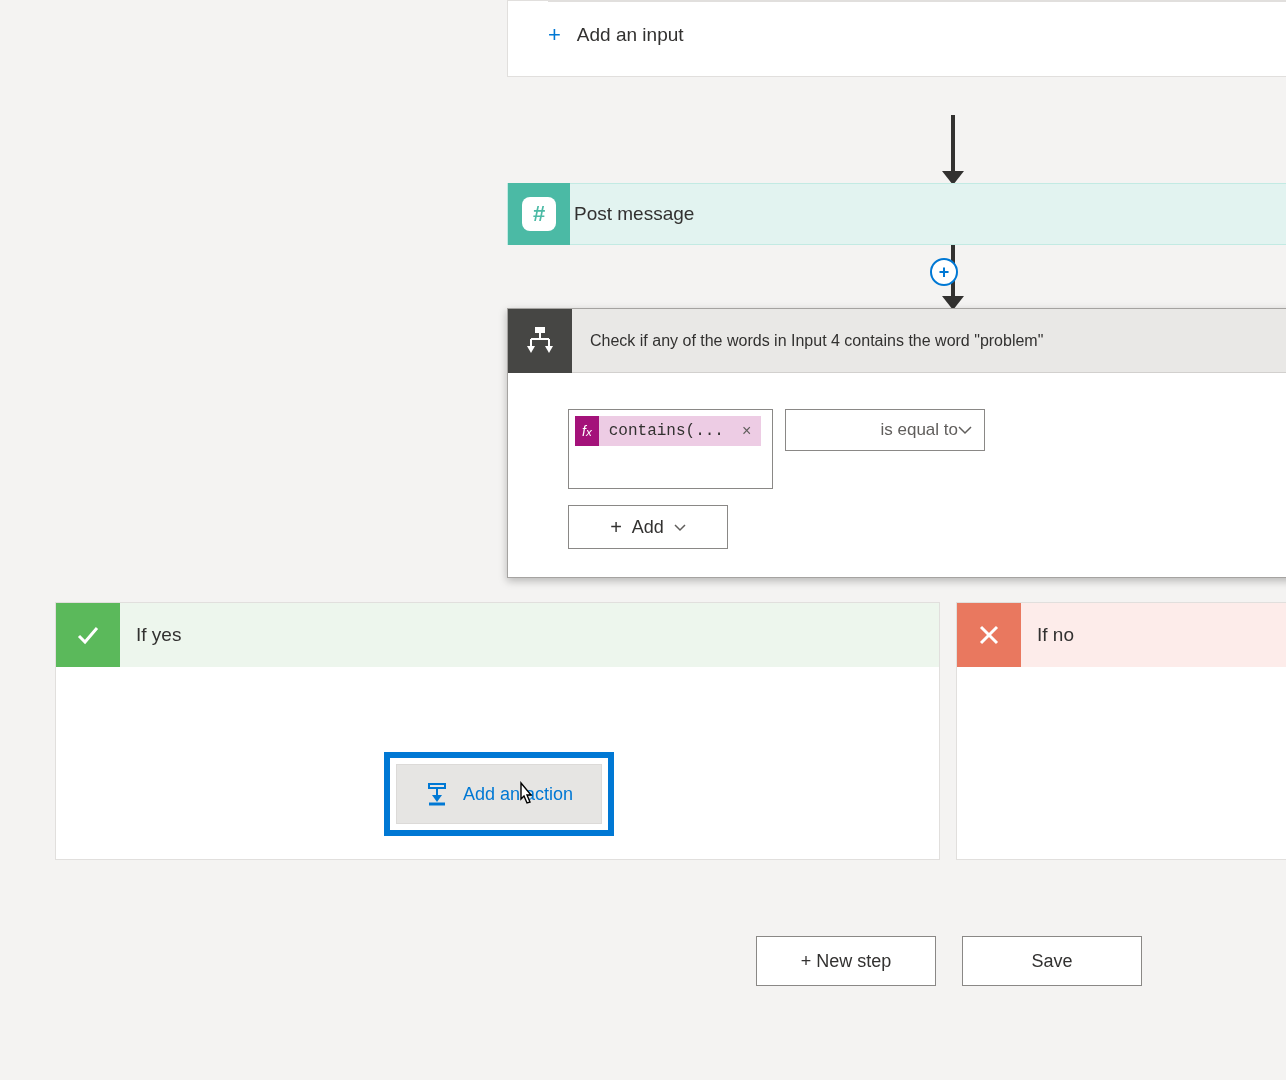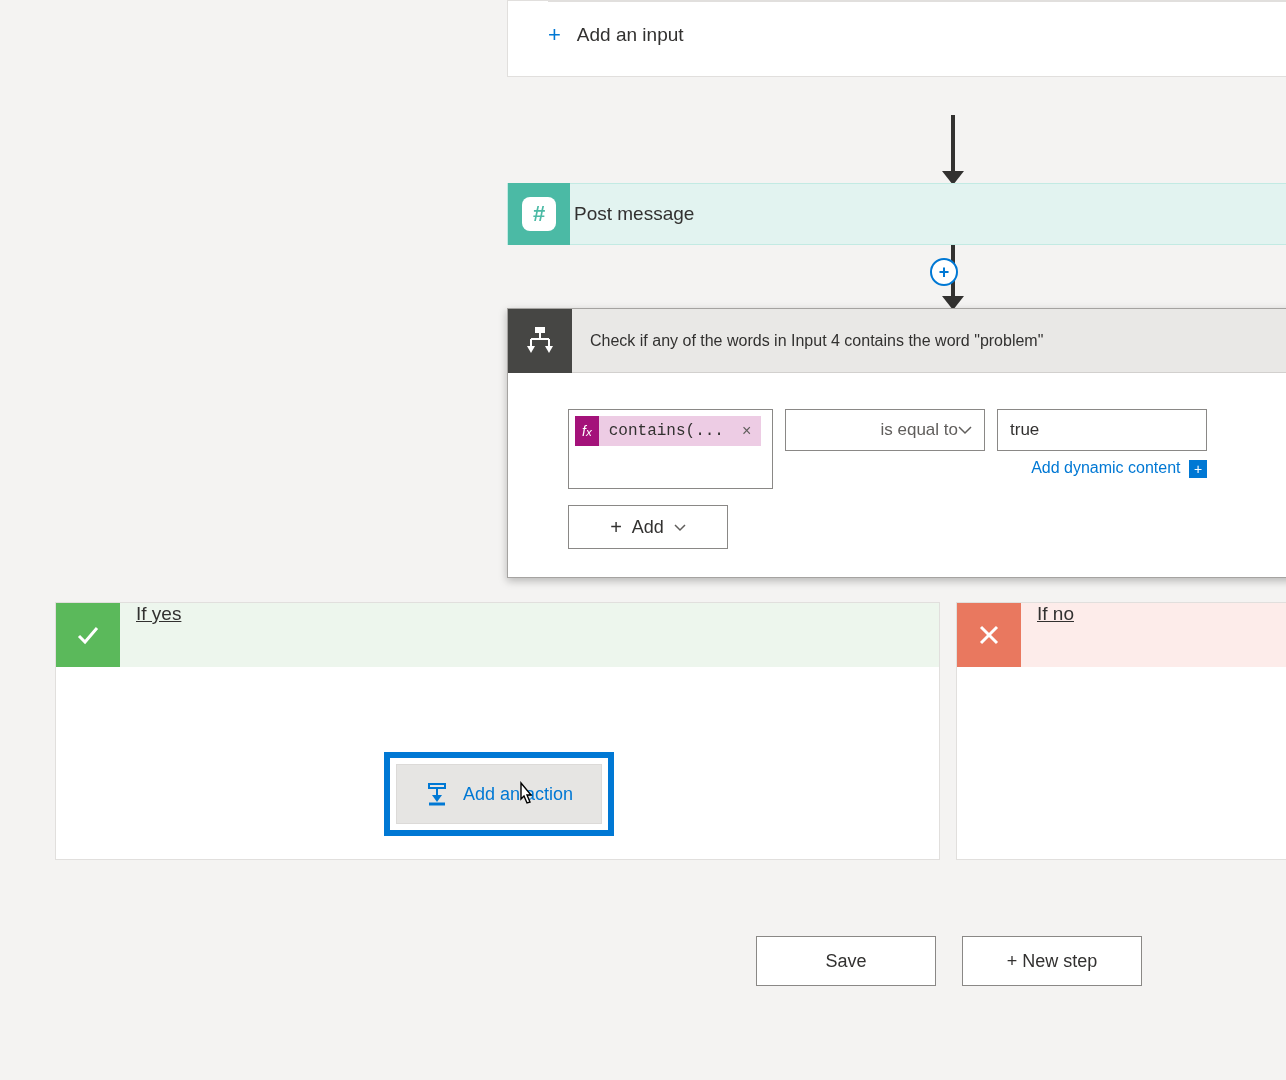--- a/index.html
+++ b/index.html
@@ -260,22 +260,21 @@
     position: absolute;
     left: 956px;
     top: 602px;
     width: 500px;
     border: 1px solid #e1dfdd;
     background: #fff;
   }
   .branch-head {
     height: 64px;
     display: flex;
-    align-items: flex-start;
-    text-decoration: underline;
+    align-items: center;
   }
   .branch-yes .branch-head { background: #edf6ed; }
   .branch-no  .branch-head { background: #fdecea; }
   .branch-head .icon-box {
     width: 64px; height: 64px;
     display: flex; align-items: center; justify-content: center;
   }
   .branch-yes .icon-box { background: #5bb95b; }
   .branch-no  .icon-box { background: #e9785f; }
   .branch-head .label {
@@ -394,27 +393,20 @@
           <span class="x">×</span>
         </span>
       </div>
       <div class="operator-box">
         <span>is equal to</span>
         <span>
           <svg width="14" height="10" viewBox="0 0 14 10">
               <polyline points="1,2 7,8 13,2" fill="none" stroke="#605e5c" stroke-width="1.5"></polyline>
             </svg>
         </span>
-      </div>
-      <div style="display:flex;flex-direction:column;">
-        <input class="value2-box" value="true" style="">
-        <div class="dynamic-link">
-          <span>Add dynamic content</span>
-          <span class="badge">+</span>
-        </div>
       </div>
     </div>
     <div class="add-btn">
       <span class="plus2">+</span>
       <span>Add</span>
       <span class="chev">
         <svg width="12" height="9" viewBox="0 0 12 9">
             <polyline points="1,2 6,7 11,2" fill="none" stroke="#605e5c" stroke-width="1.5"></polyline>
           </svg>
       </span>
@@ -460,15 +452,15 @@
         <line x1="4" y1="4" x2="20" y2="20" stroke="#fff" stroke-width="3"></line>
         <line x1="20" y1="4" x2="4" y2="20" stroke="#fff" stroke-width="3"></line>
       </svg>
     </div>
     <div class="label">If no</div>
   </div>
   <div class="branch-body"></div>
 </div>
 
 <div class="footer-buttons">
+  <button>+ New step</button>
   <button>Save</button>
-  <button>+ New step</button>
 </div>
 
 </body></html>

